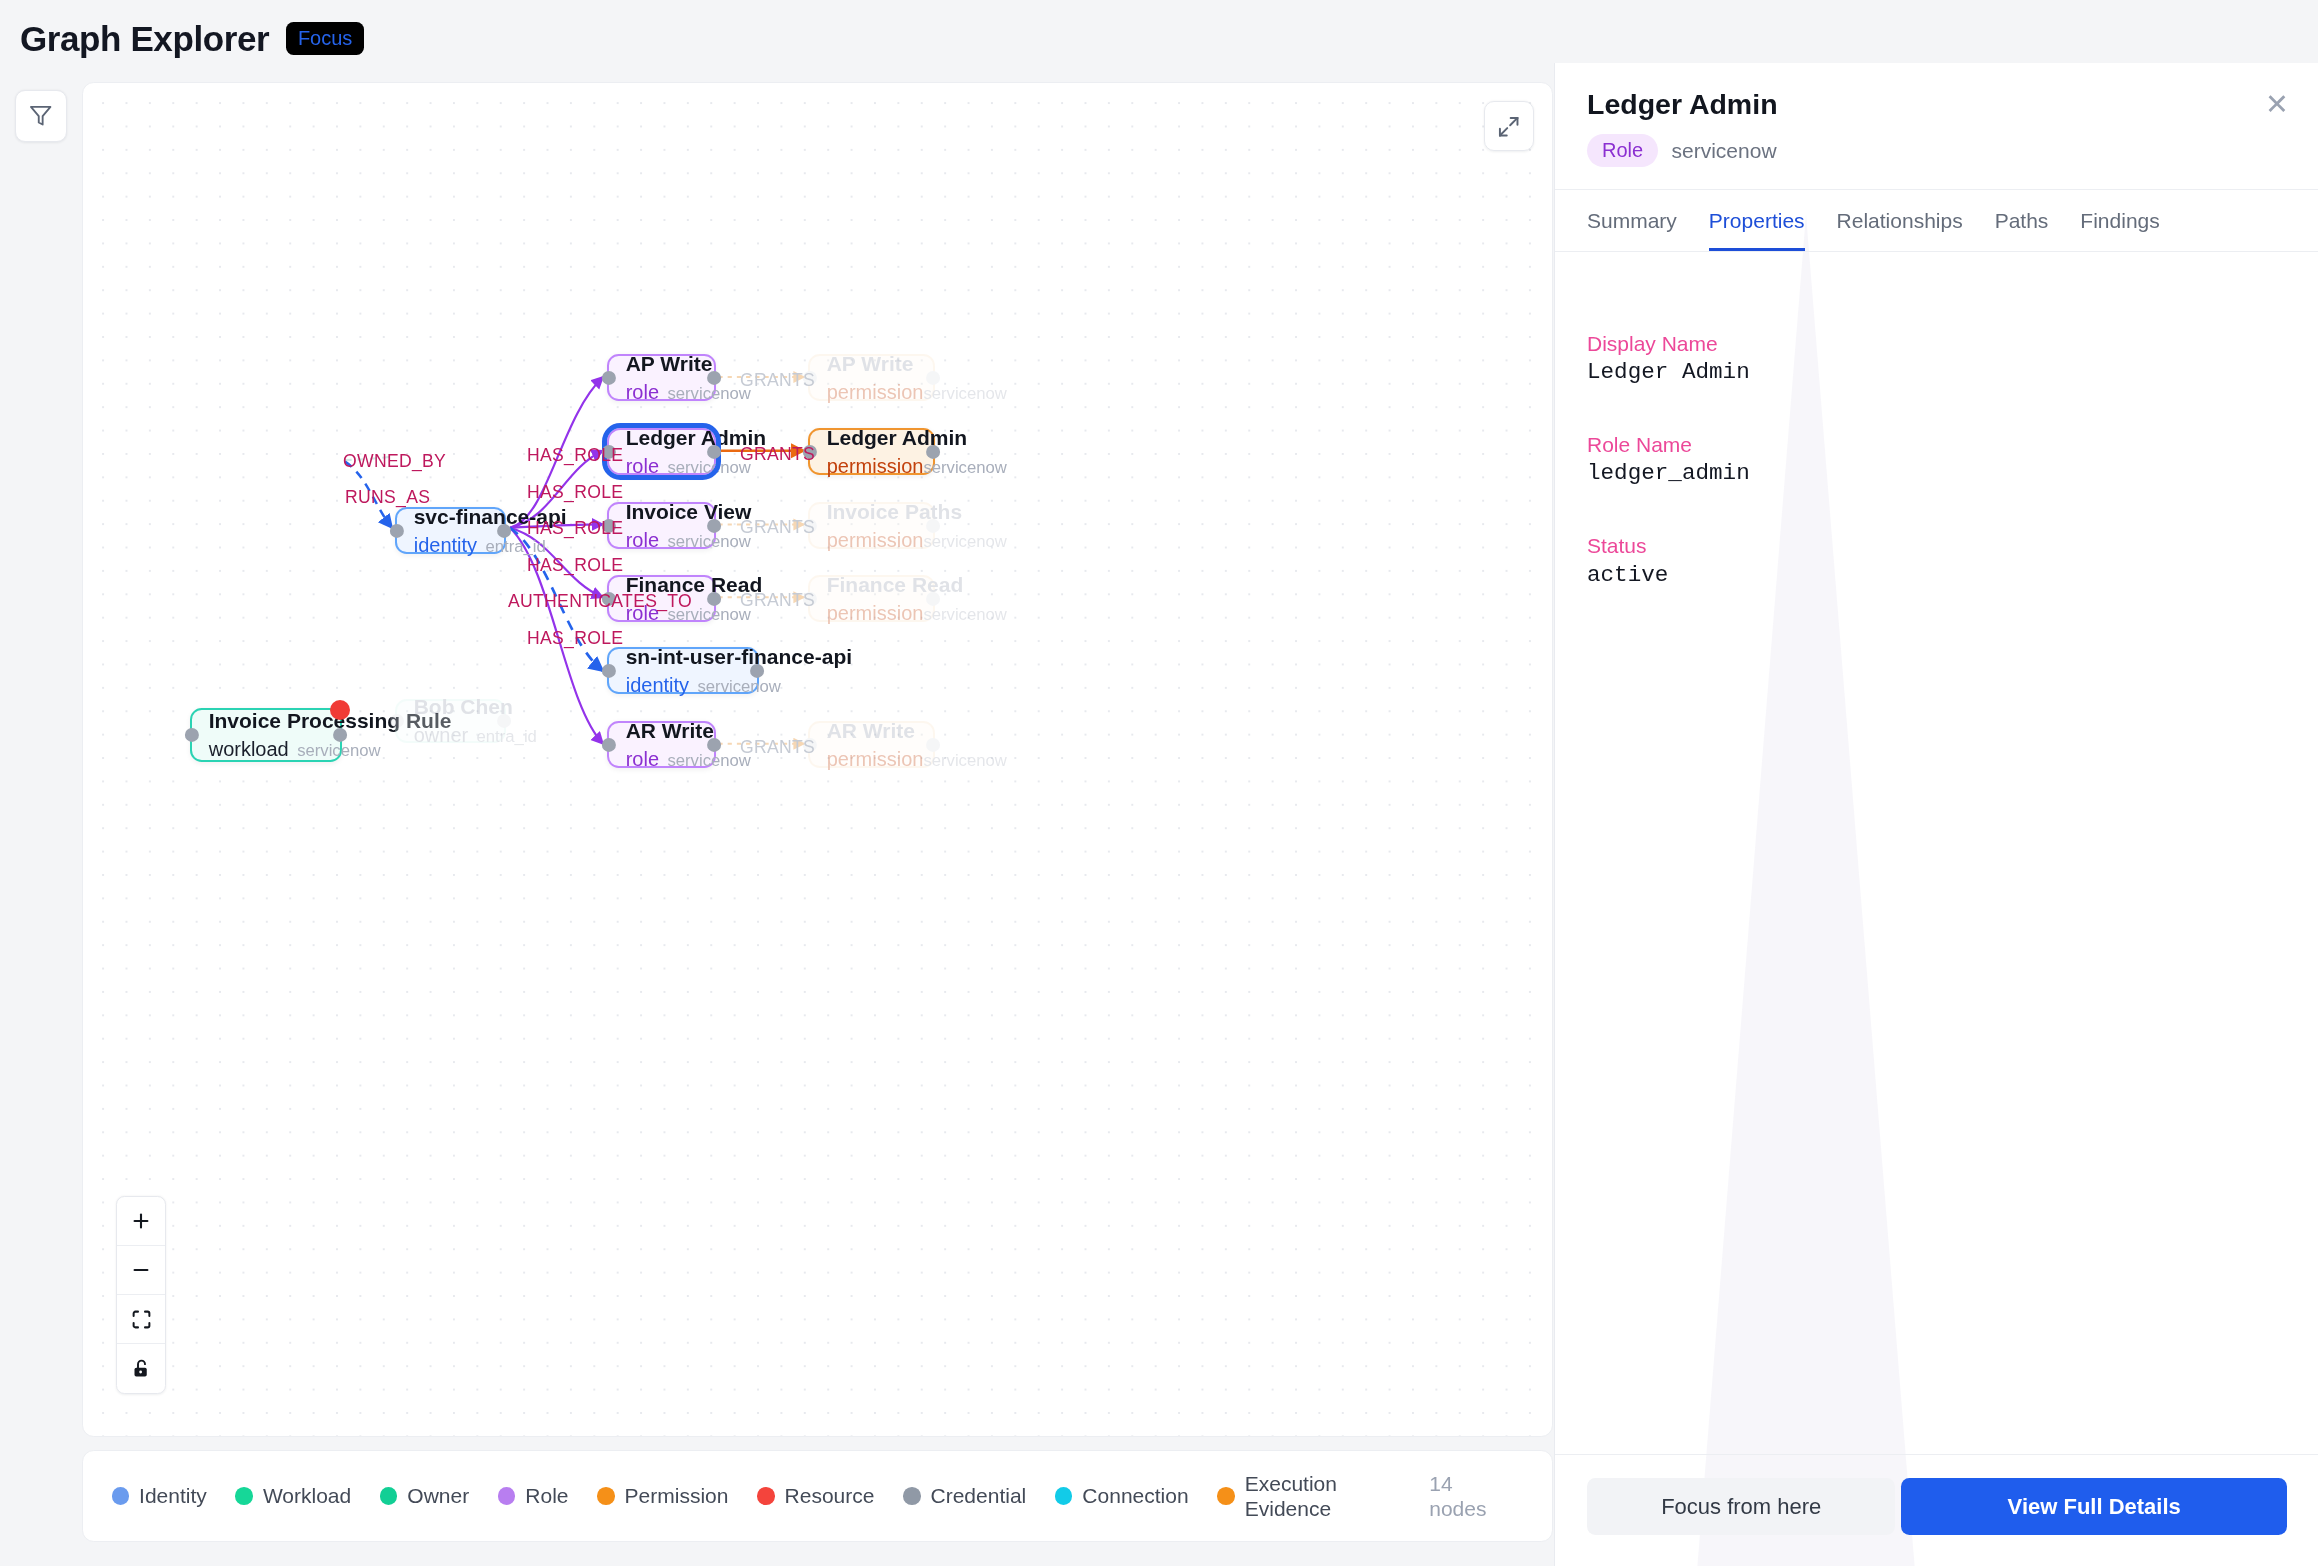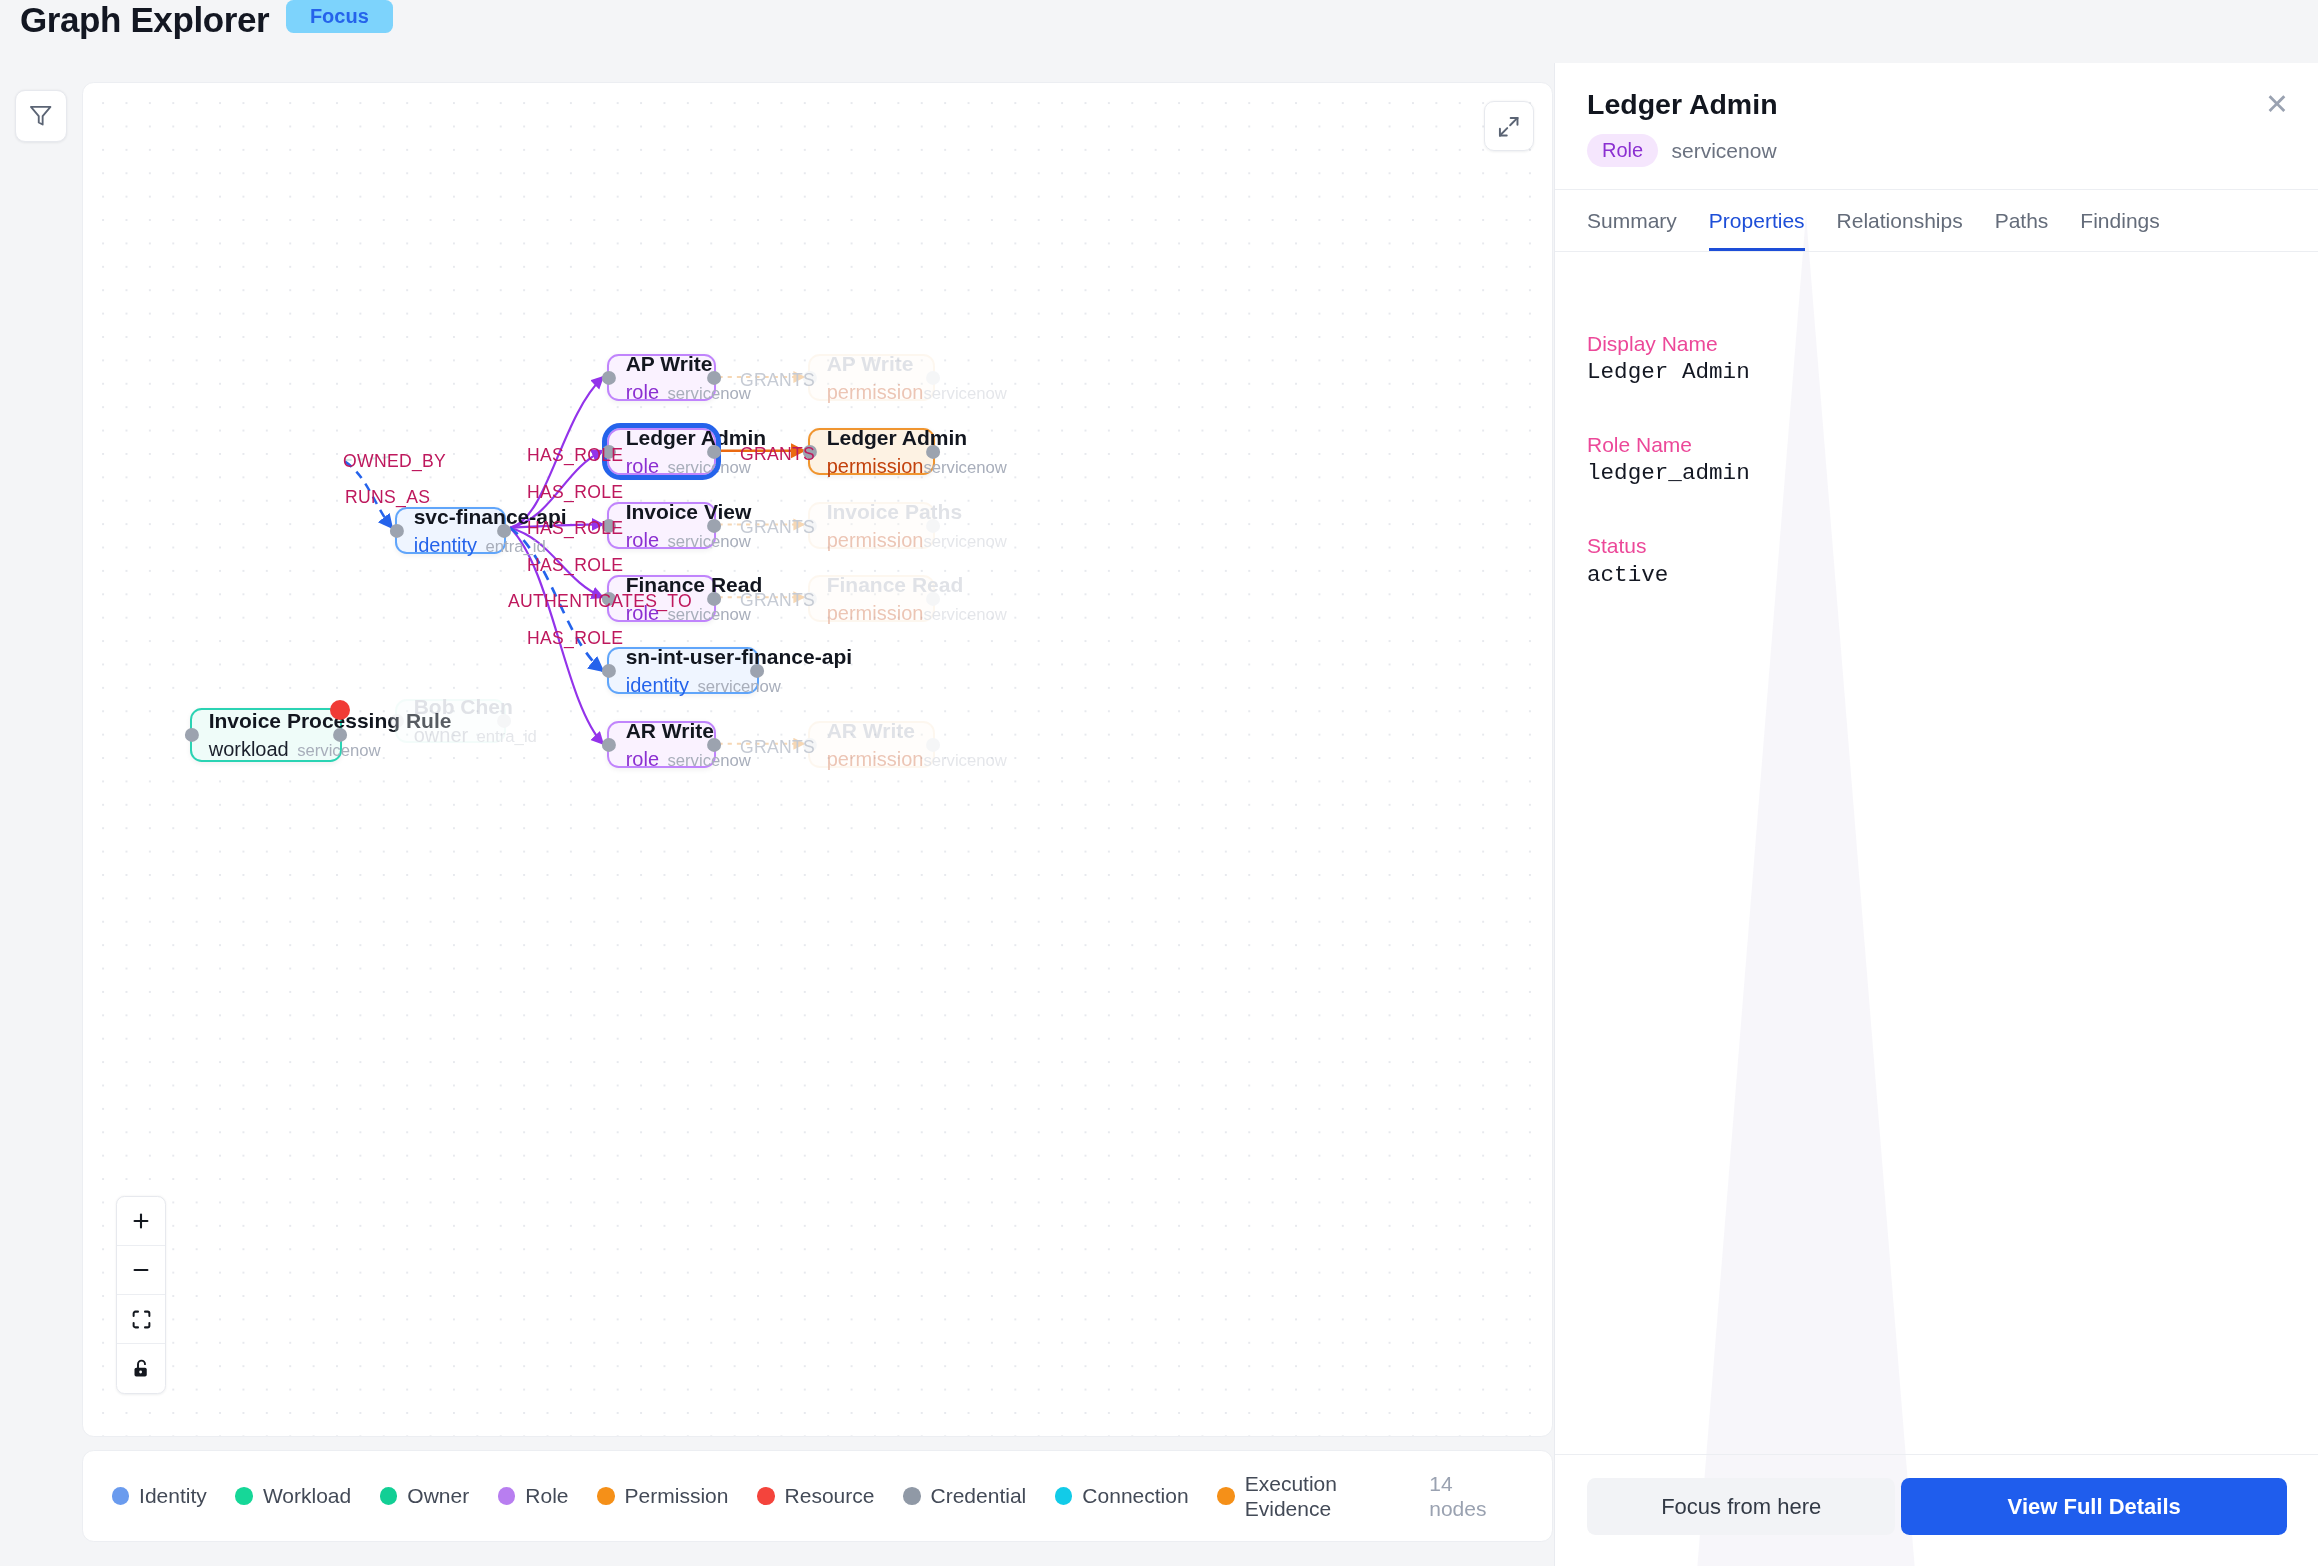--- a/index.html
+++ b/index.html
@@ -6,26 +6,26 @@
   html, body {
     width: 2319px; height: 1567px;
     background: #f4f5f7;
     font-family: "Liberation Sans", sans-serif;
     overflow: hidden;
   }
 
   
   #topbar {
     position: absolute; left: 0; top: 0; width: 2319px; height: 77px;
-    display: flex; align-items: flex-start; padding-left: 20px; gap: 16.7px;
+    display: flex; align-items: center; padding-left: 20px; gap: 16.7px;
   }
   #app-title { font-size: 35px; font-weight: 700; color: #131722; letter-spacing: -0.4px; }
   #mode-badge {
-    font-size: 20px; color: #2563eb; background: #7dd3fc;
-    padding: 5px 24px; border-radius: 7.5px; font-weight: 700;
+    font-size: 20px; color: #2563eb; background: #000000;
+    padding: 5px 12px; border-radius: 7.5px; font-weight: 400;
   }
 
   
   #filter-btn {
     position: absolute; left: 15px; top: 90px; width: 52px; height: 52px;
     background: #fff; border: 0.8px solid #e7e9ee; border-radius: 10px;
     display: flex; align-items: center; justify-content: center;
     box-shadow: 0 0.8px 2.5px rgba(16,24,40,.07);
   }
 

